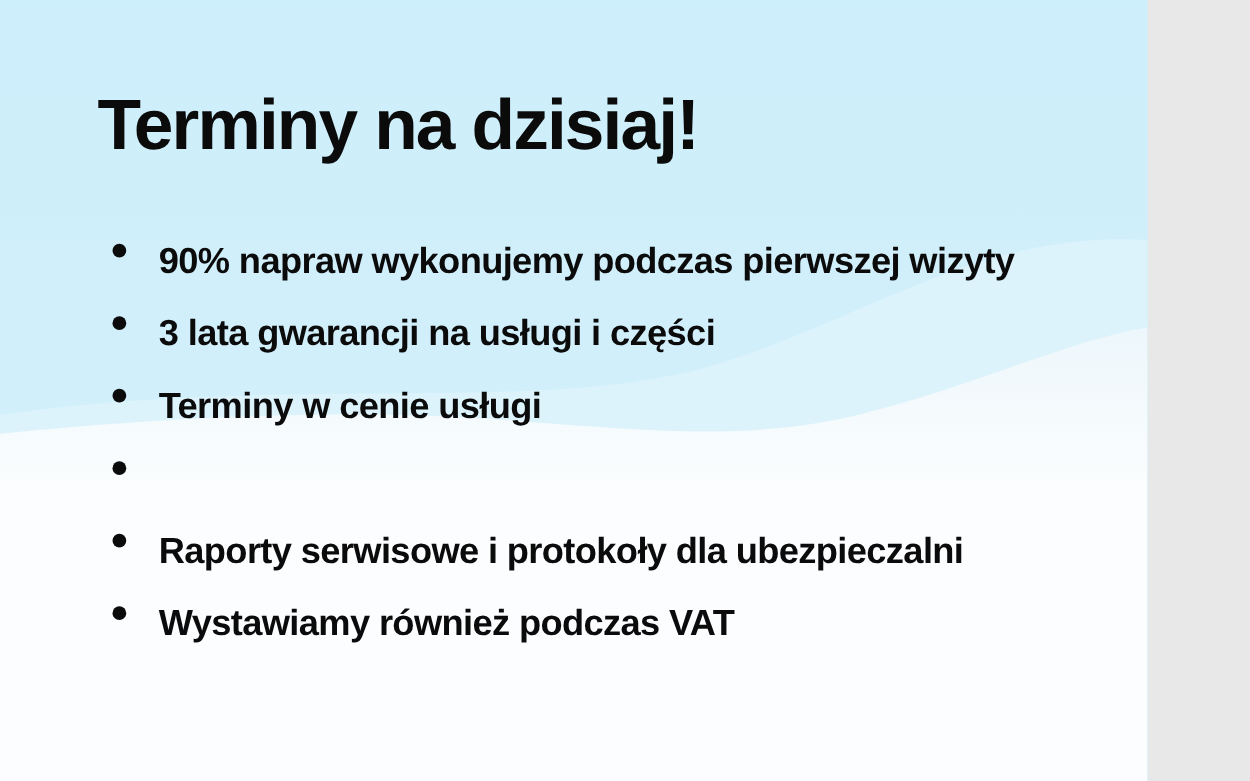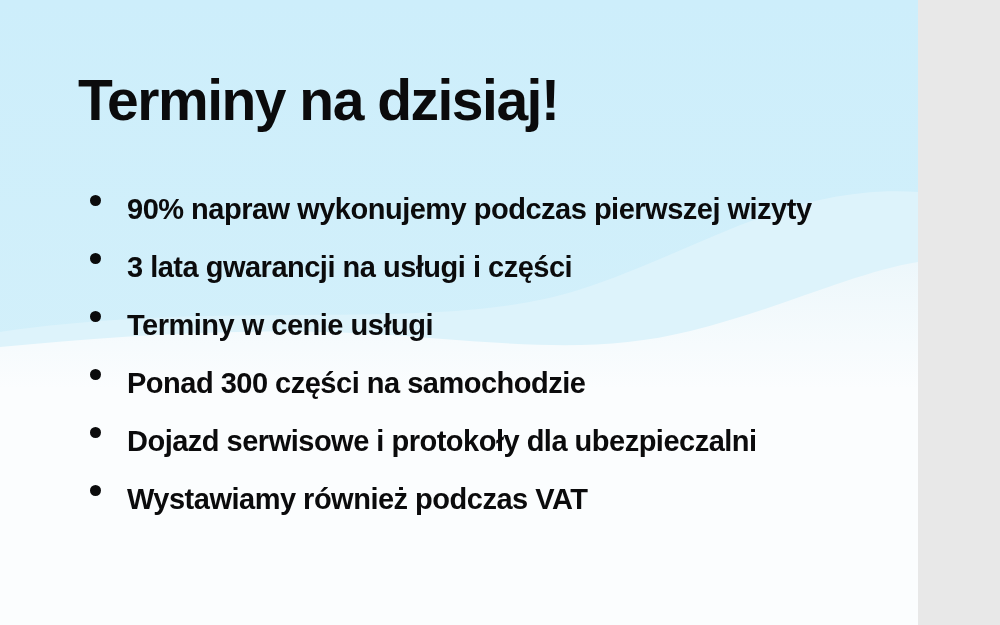--- a/index.html
+++ b/index.html
@@ -99,25 +99,24 @@
       <li>
         <span class="dot"></span>
         <span>3 lata gwarancji na usługi i części</span>
       </li>
       <li>
         <span class="dot"></span>
         <span>Terminy w cenie usługi</span>
       </li>
       <li>
         <span class="dot"></span>
-        <span>Ponad 300 części na samochodzie</span>
       </li>
       <li>
         <span class="dot"></span>
-        <span>Dojazd serwisowe i protokoły dla ubezpieczalni</span>
+        <span>Raporty serwisowe i protokoły dla ubezpieczalni</span>
       </li>
       <li>
         <span class="dot"></span>
         <span>Wystawiamy również podczas VAT</span>
       </li>
     </ul>
   </div>
 
 </div>
 

